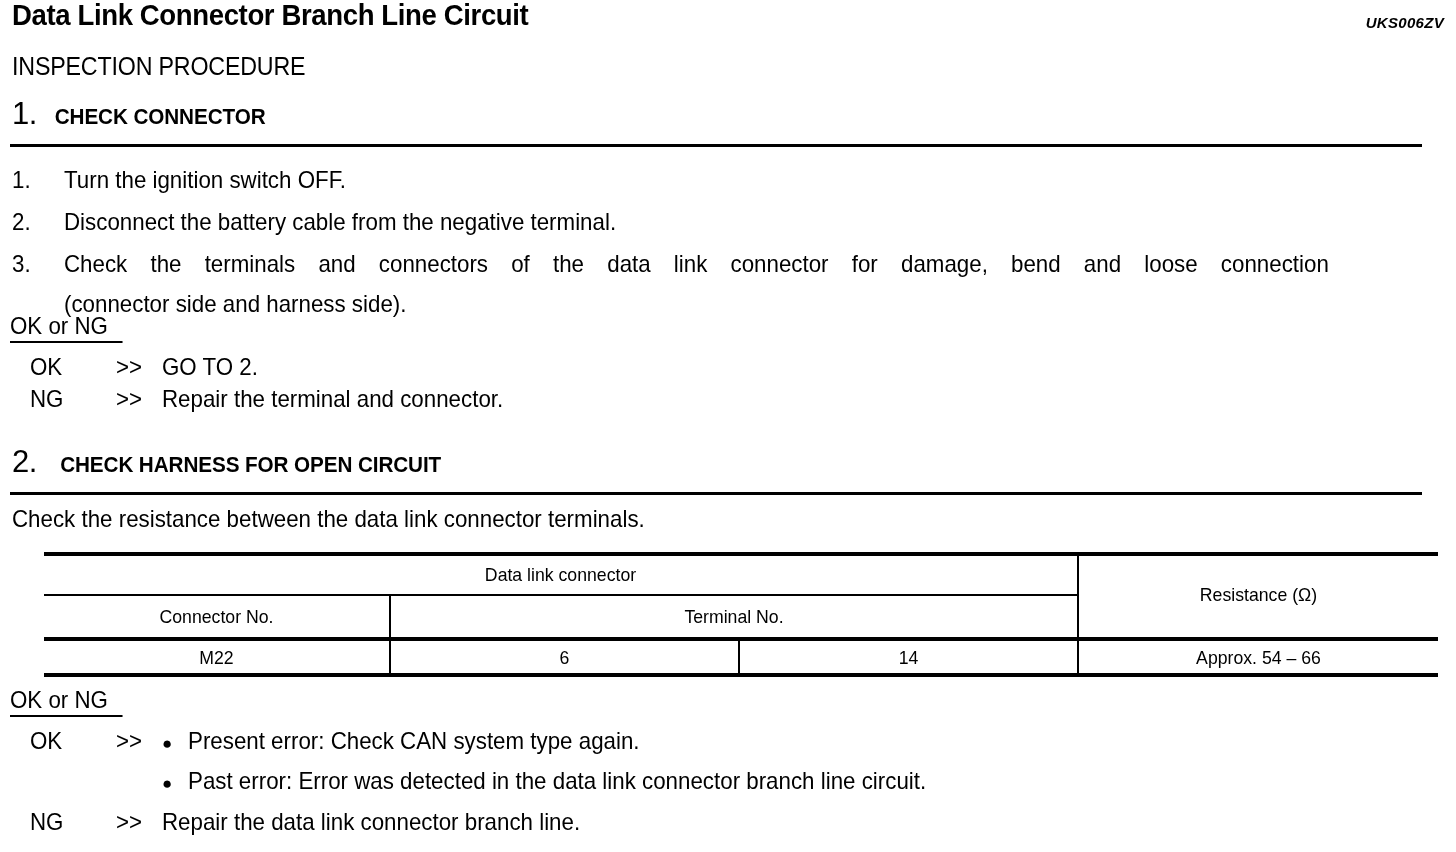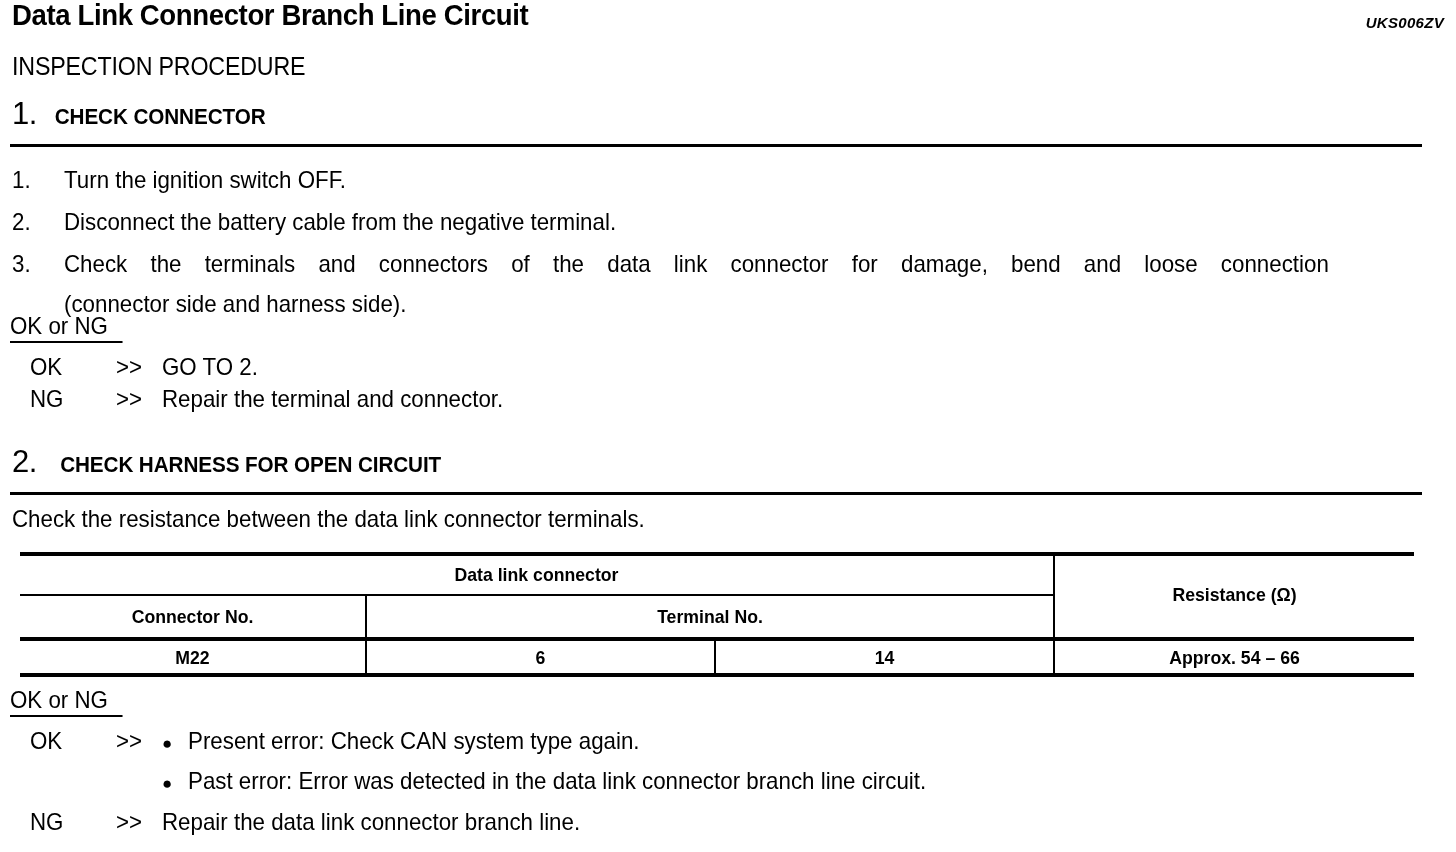--- a/index.html
+++ b/index.html
@@ -119,22 +119,22 @@
   
   .leadin{
     position:absolute;left:12px;top:505px;
     font-size:24px;
     transform:scaleX(0.93);transform-origin:left top;
     white-space:nowrap;
   }
 
   
   .tbl{
-    position:absolute;left:20px;top:552px;
-    width:1394px;height:162px;font-weight:bold;
+    position:absolute;left:44px;top:552px;
+    width:1394px;height:162px;
   }
   .tbl .hline{position:absolute;background:#000;left:0;}
   .tbl .vline{position:absolute;background:#000;width:2px;}
 
   .cell{
     position:absolute;
     font-size:19px;
     text-align:center;
     transform:scaleX(0.93);transform-origin:center top;
     white-space:nowrap;

